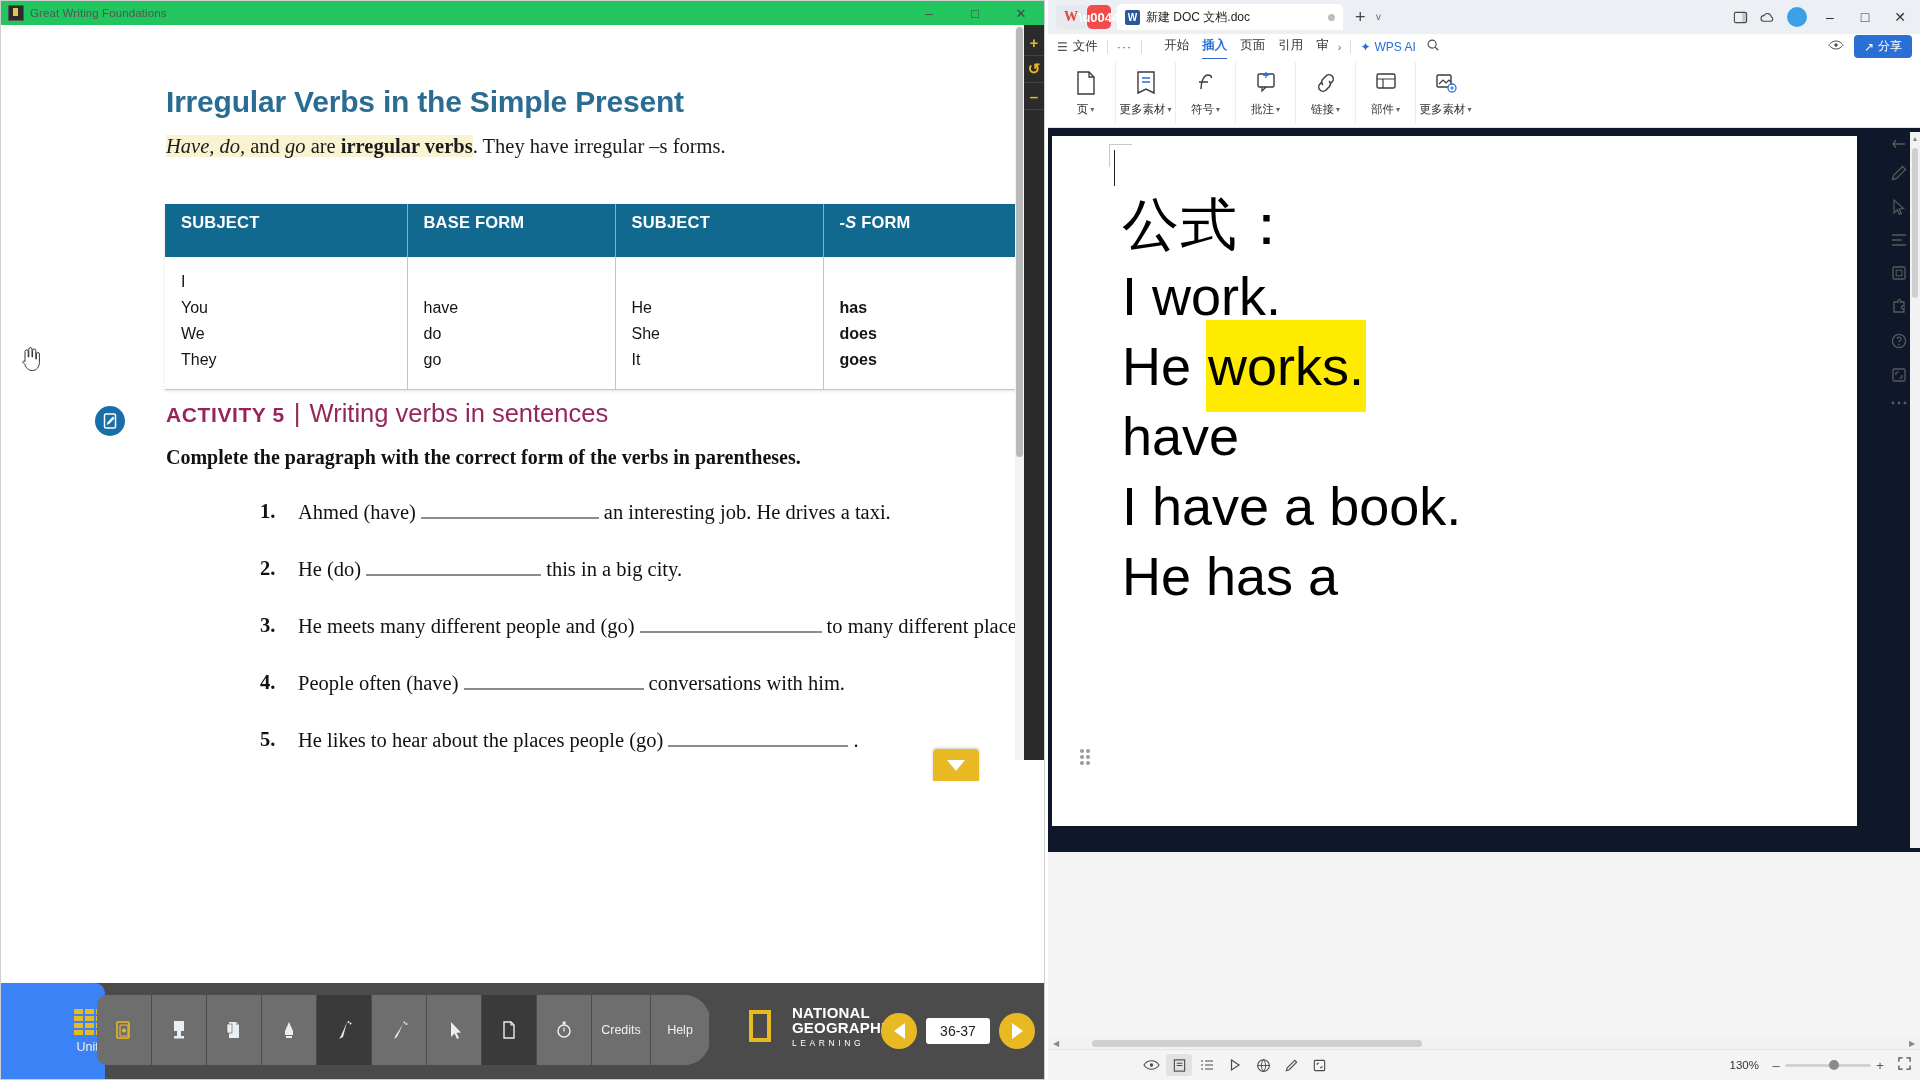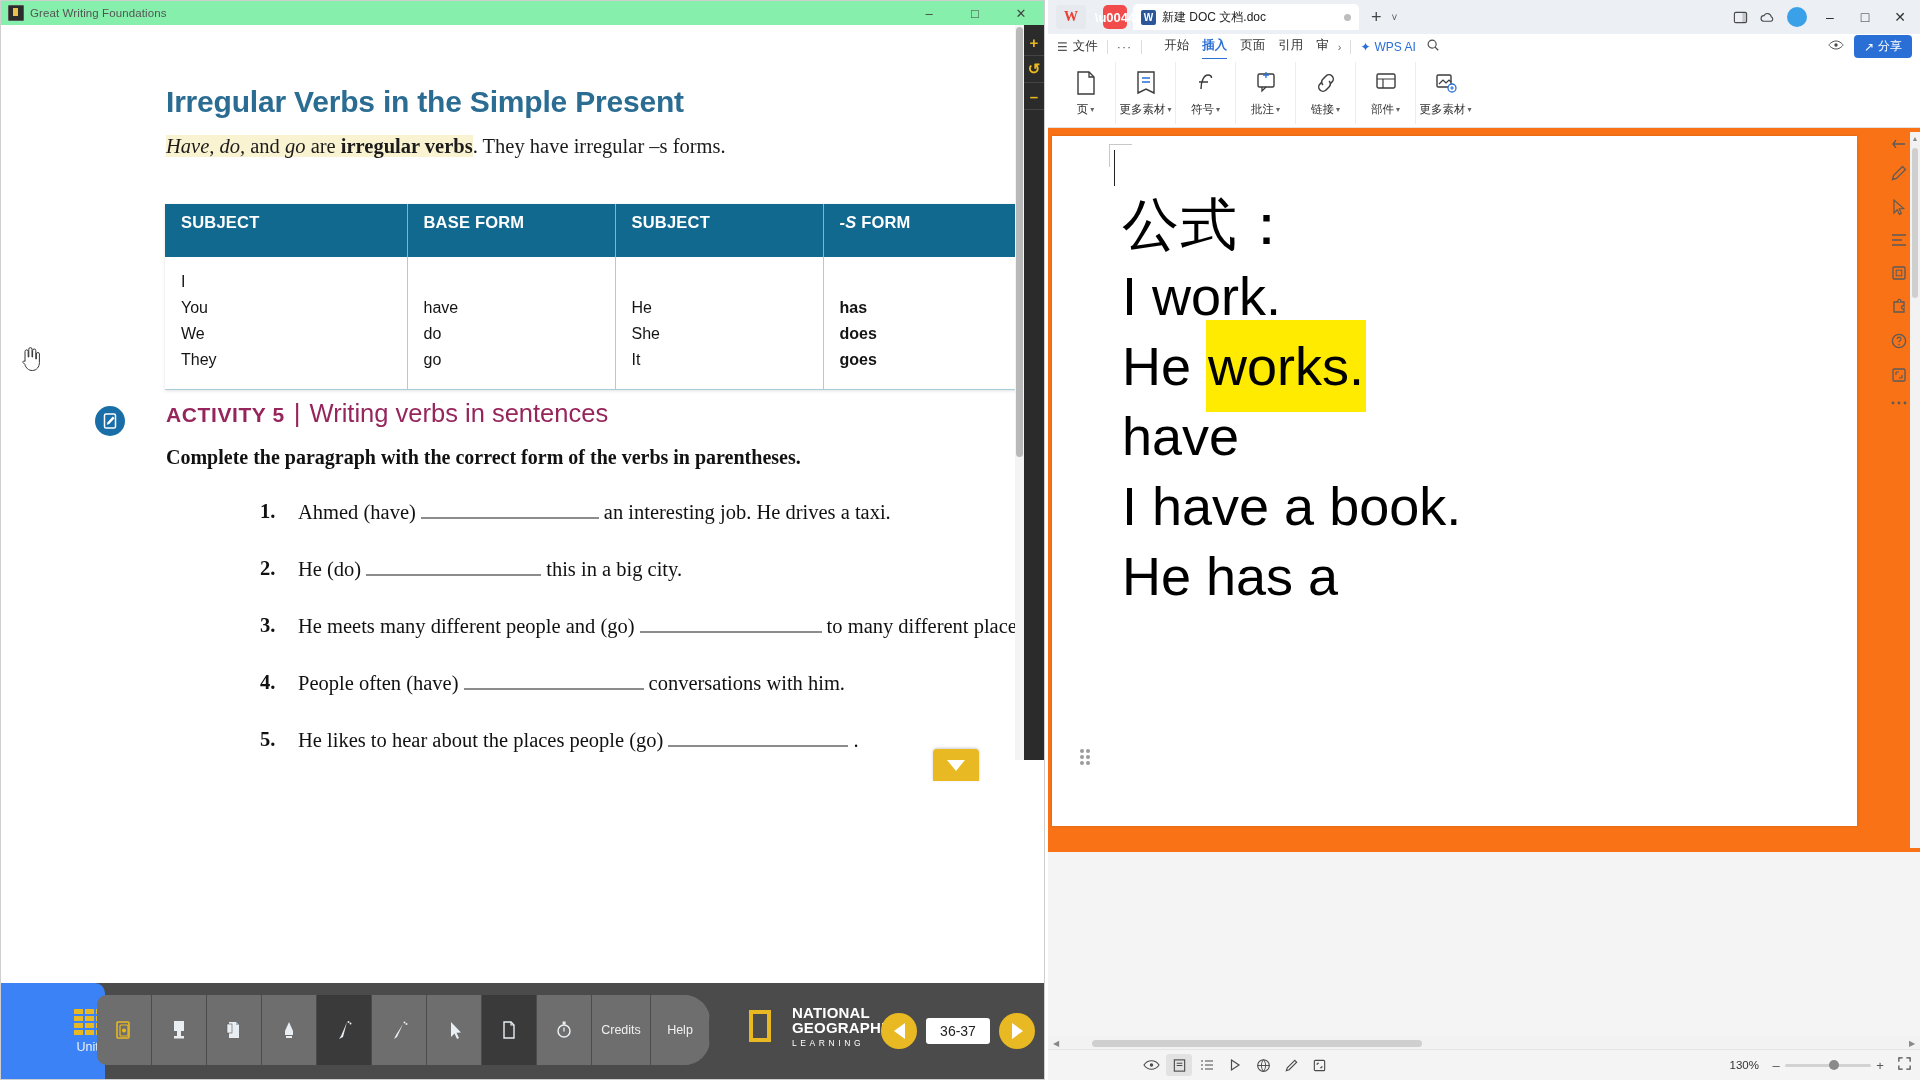--- a/index.html
+++ b/index.html
@@ -10,21 +10,21 @@
     position:relative;
   }
   
   #flipbook-window{
     position:absolute;left:0;top:0;width:1045px;height:1080px;
     background:#ffffff;border:1px solid #cfcfcf;box-sizing:border-box;
     overflow:hidden;
   }
   #flip-titlebar{
     position:absolute;left:0;top:0;width:100%;height:24px;
-    background:#86efac;border-bottom:1px solid #dedede;
+    background:#22c55e;border-bottom:1px solid #dedede;
     display:flex;align-items:center;
   }
   #flip-titlebar .appicon{
     width:14px;height:14px;margin-left:7px;margin-right:6px;
     background:#2b2b2b;border:1px solid #555;position:relative;border-radius:1px;
   }
   #flip-titlebar .appicon::after{
     content:"";position:absolute;left:4px;top:2px;width:5px;height:8px;background:#e8c14d;
   }
   #flip-titlebar .title{
@@ -210,21 +210,21 @@
     overflow:hidden;
   }
   #wps-tabbar{
     position:absolute;left:0;top:0;width:100%;height:34px;background:#eceff3;
     display:flex;align-items:center;
   }
   .wps-applogo{
     width:30px;height:24px;margin-left:8px;display:flex;align-items:center;justify-content:center;
     border-radius:4px;background:#e6e9ee;
   }
-  .wps-applogo.two{background:#f24b4b;margin-left:17px;width:24px;border-radius:5px;}
+  .wps-applogo.two{background:#f24b4b;margin-left:1px;width:24px;border-radius:5px;}
   .wps-applogo .wletter{color:#ea4335;font-weight:bold;font-size:14px;font-family:"Liberation Serif",serif;}
   .wps-applogo.two .dletter{color:#fff;font-weight:bold;font-size:13px;}
   #wps-doctab{
     margin-left:6px;height:26px;background:#fff;border-radius:5px 5px 0 0;
     display:flex;align-items:center;padding:0 8px;min-width:210px;
   }
   #wps-doctab .docicon{
     width:15px;height:15px;background:#2b579a;border-radius:2px;color:#fff;
     font-size:10px;display:flex;align-items:center;justify-content:center;margin-right:6px;font-weight:bold;
   }
@@ -267,21 +267,21 @@
     width:59px;height:62px;display:flex;flex-direction:column;align-items:center;justify-content:center;gap:5px;
     border-right:1px solid #ededed;
   }
   .rgroup:last-child{border-right:none;}
   .rgroup .glabel{font-size:11.5px;color:#333;display:flex;align-items:center;gap:2px;}
   .rgroup .caret{font-size:8px;color:#666;}
   .rgroup svg{display:block;}
 
   
   #wps-canvas{
-    position:absolute;left:0;top:128px;width:872px;height:724px;background:#f97316;
+    position:absolute;left:0;top:128px;width:872px;height:724px;background:#0f172a;
   }
   #wps-page{
     position:absolute;left:4px;top:8px;width:805px;height:690px;background:#fff;
     box-shadow:0 0 3px rgba(0,0,0,.15);overflow:hidden;
   }
   #doc-text{
     position:absolute;left:70px;top:60px;width:700px;color:#000;
     font-family:"Liberation Sans", sans-serif;
   }
   #doc-text .dl{line-height:1.0;margin:0 0 16px 0;white-space:nowrap;}

